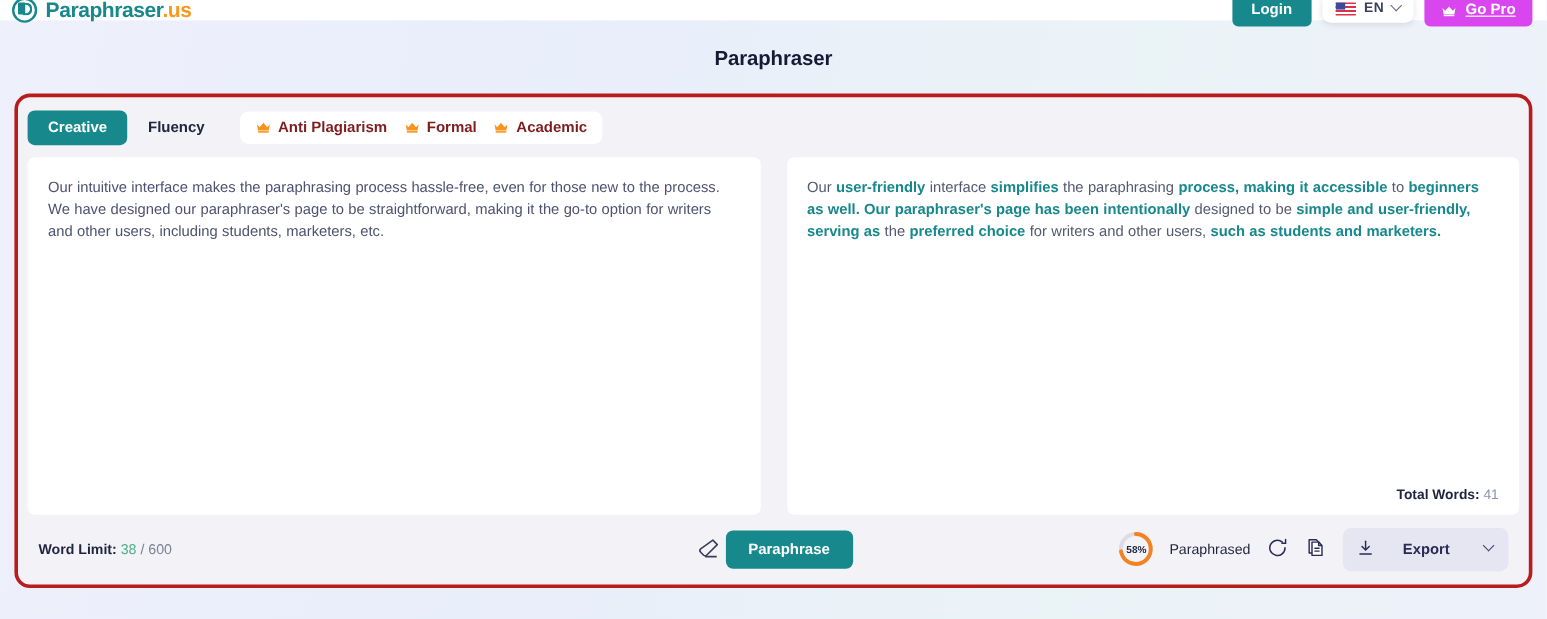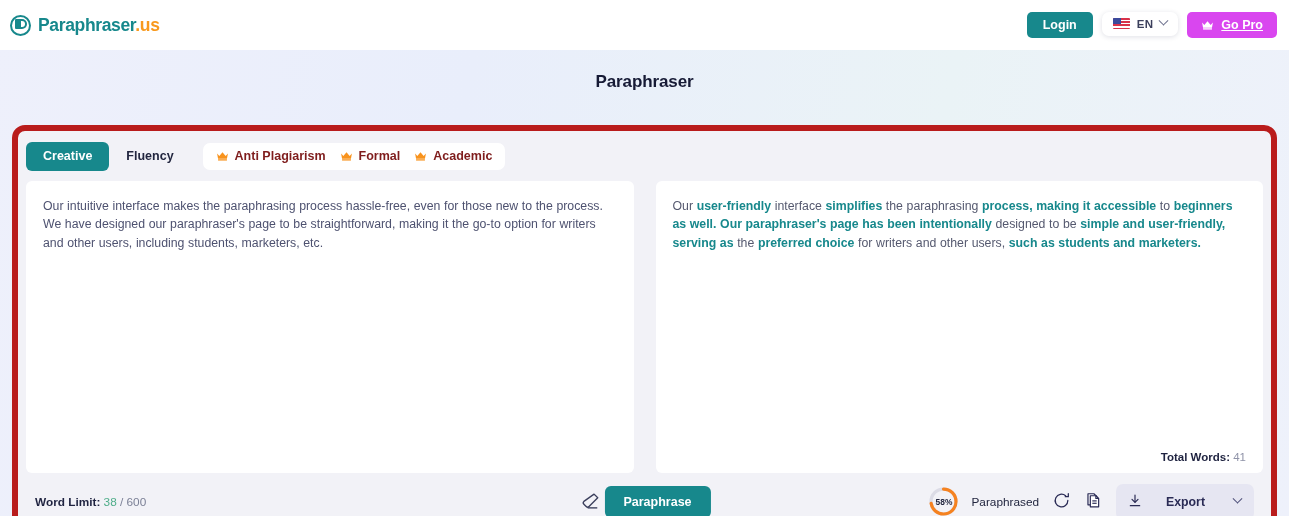--- a/index.html
+++ b/index.html
@@ -12,21 +12,21 @@
 
   body {
     font-family: "Liberation Sans", sans-serif;
     background: linear-gradient(100deg, #eef0fb 0%, #e9eefb 35%, #eaf3f6 70%, #eef1fb 100%);
     color: #1f2340;
     -webkit-font-smoothing: antialiased;
   }
 
   
   .topbar {
-    height: 50px;
+    height: 17px;
     background: #ffffff;
     display: flex;
     align-items: center;
     padding: 0 12px 0 10px;
     position: relative;
     z-index: 5;
   }
 
   .brand {
     display: flex;
@@ -165,23 +165,23 @@
     text-align: center;
     font-size: 17px;
     font-weight: 700;
     color: #161a35;
     padding: 22px 0 19px;
     letter-spacing: -0.1px;
   }
 
   
   .card {
-    margin: 14px 12px;
+    margin: 0 12px;
     background: #f2f2f7;
-    border: 6px solid #b91c1c;
+    border: 3px solid #b91c1c;
     border-radius: 13px;
     height: 412px;
     display: flex;
     flex-direction: column;
     overflow: hidden;
   }
 
   .tabs {
     display: flex;
     align-items: center;

